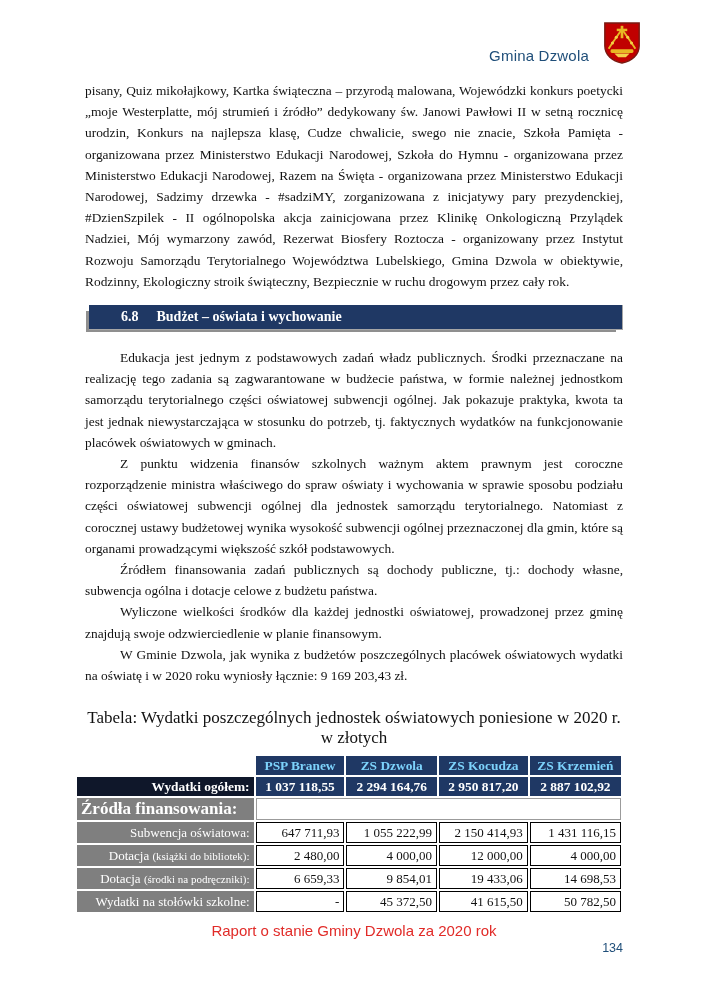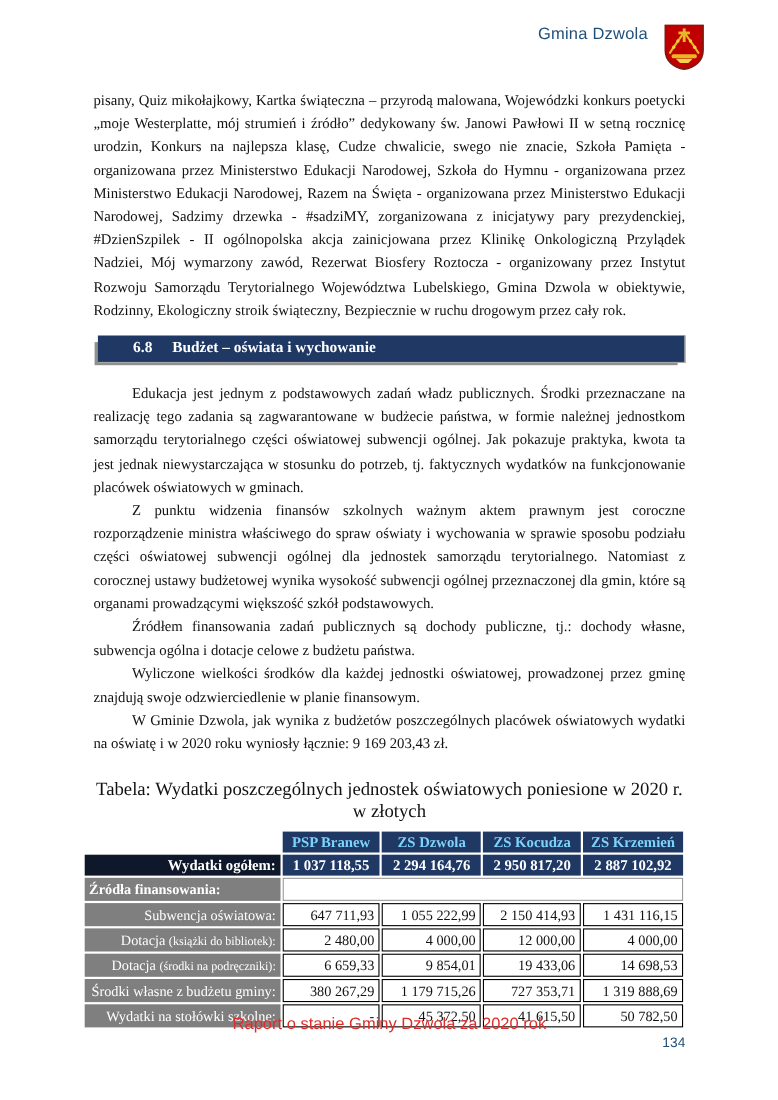--- a/index.html
+++ b/index.html
@@ -8,21 +8,21 @@
     width:707px; height:1000px;
     background:#ffffff;
     font-family:"Liberation Serif", serif;
     color:#111;
     overflow:hidden;
   }
 
   
   .page-header {
     position:absolute; top:22px; right:64px;
-    display:flex; align-items:flex-start; gap:12px;
+    display:flex; align-items:flex-end; gap:12px;
   }
   .brand {
     font-family:"Liberation Sans", sans-serif;
     font-size:15px; color:#1F4E79; letter-spacing:.2px;
   }
   .crest { width:42px; height:42px; display:block; }
 
   
   .content {
     position:absolute; left:85px; right:84px; top:80px;
@@ -68,21 +68,21 @@
   .total-label {
     background:#0f172a; color:#fff; font-weight:bold;
     text-align:right; font-size:13.4px; padding-right:6px;
   }
   .total-val {
     background:#1F3864; color:#fff; font-weight:bold;
     text-align:center; font-size:13.4px;
   }
   .group-label {
     background:#7f7f7f; color:#fff; font-weight:bold;
-    text-align:left; font-size:13px;
+    text-align:left; font-size:17px;
   }
   .group-empty { border:1px solid #9b9b9b; background:#fff; }
   .row-label {
     background:#7f7f7f; color:#fff;
     text-align:right; padding-right:6px;
   }
   .row-label .note { font-size:11px; }
   .val {
     background:#fff; border:1px solid #000;
     text-align:right; padding-right:7px;
@@ -181,27 +181,20 @@
         <td class="val">4 000,00</td>
       </tr>
       <tr>
         <td class="row-label"><span>Dotacja</span> <span class="note">(środki na podręczniki):</span></td>
         <td class="val">6 659,33</td>
         <td class="val">9 854,01</td>
         <td class="val">19 433,06</td>
         <td class="val">14 698,53</td>
       </tr>
       <tr>
-        <td class="row-label"><span>Środki własne z budżetu gminy:</span> <span class="note"></span></td>
-        <td class="val">380 267,29</td>
-        <td class="val">1 179 715,26</td>
-        <td class="val">727 353,71</td>
-        <td class="val">1 319 888,69</td>
-      </tr>
-      <tr>
         <td class="row-label"><span>Wydatki na stołówki szkolne:</span> <span class="note"></span></td>
         <td class="val">-</td>
         <td class="val">45 372,50</td>
         <td class="val">41 615,50</td>
         <td class="val">50 782,50</td>
       </tr>
     </tbody>
       </table>
   </div>
 

